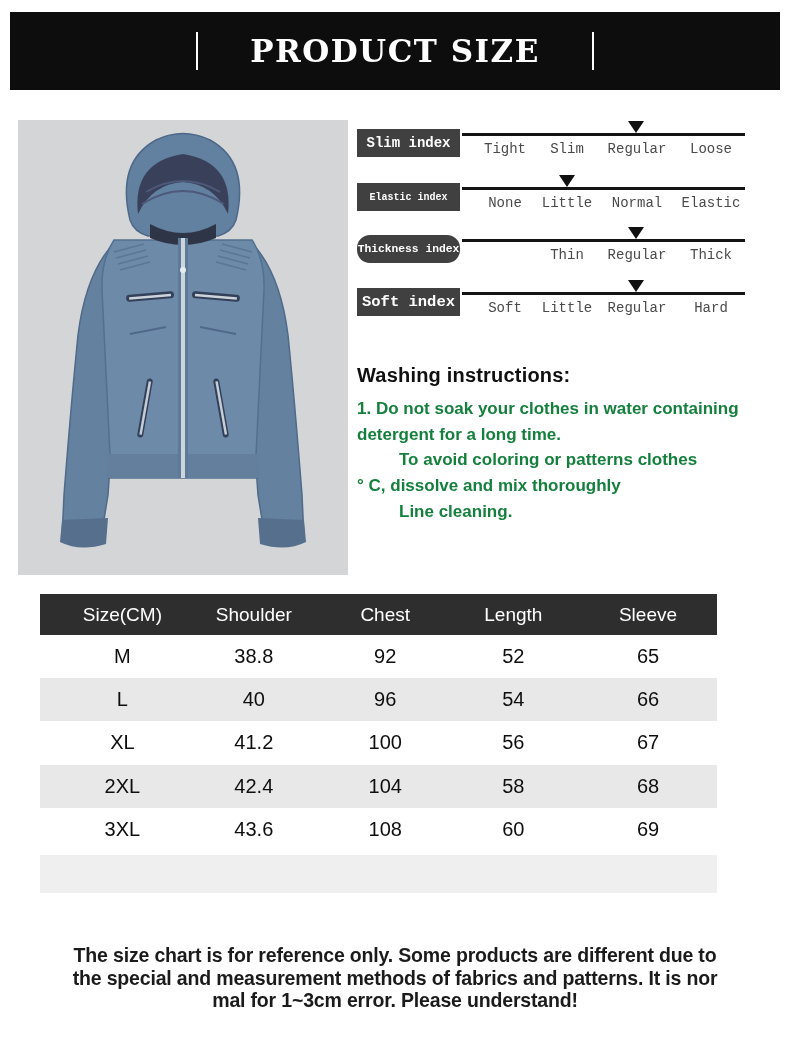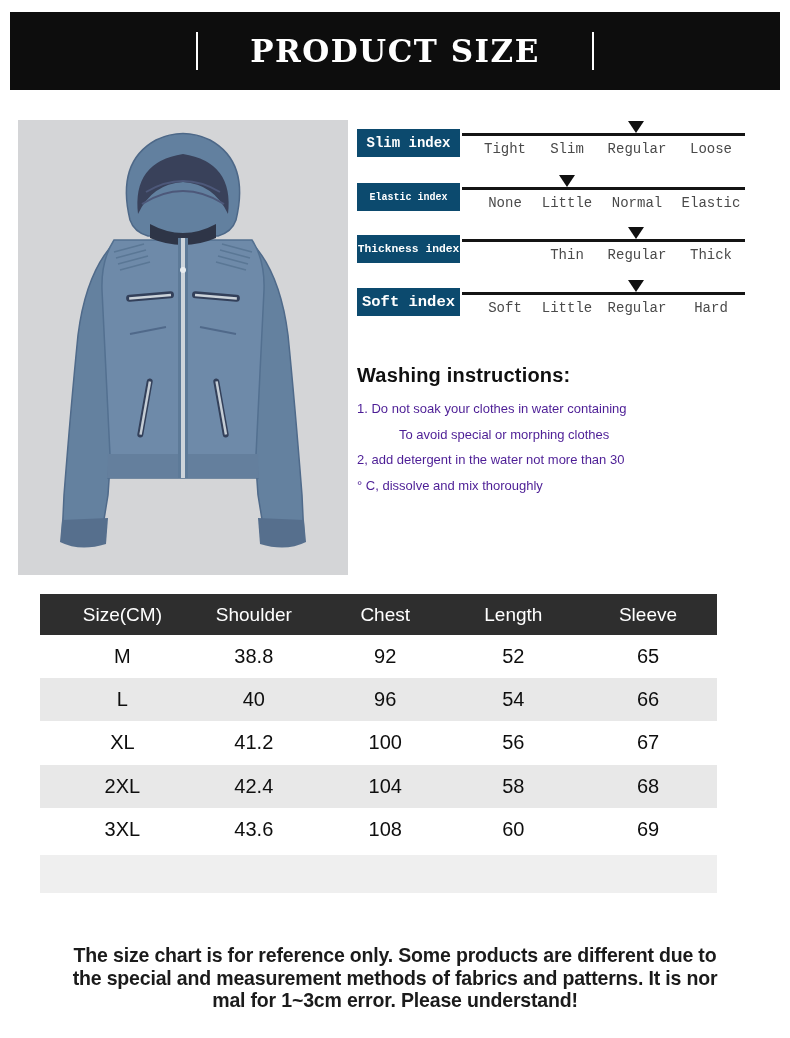--- a/index.html
+++ b/index.html
@@ -16,40 +16,40 @@
   
   .photo{position:absolute;left:18px;top:120px;width:330px;height:455px;}
 
   
   .scales{position:absolute;left:355px;top:130px;width:395px;height:200px;}
   .scale-row{position:absolute;left:0;width:395px;height:40px;}
   .scale-row:nth-child(1){top:0;}
   .scale-row:nth-child(2){top:54px;}
   .scale-row:nth-child(3){top:106px;}
   .scale-row:nth-child(4){top:159px;}
-  .idx-label{position:absolute;left:2px;top:-1px;width:103px;height:28px;background:#0c4a6e;
+  .idx-label{position:absolute;left:2px;top:-1px;width:103px;height:28px;background:#404040;
              color:#fff;font-family:"Liberation Mono","DejaVu Sans Mono",monospace;font-weight:bold;
              display:flex;align-items:center;justify-content:center;white-space:nowrap;}
   .scale-row:nth-child(1) .idx-label{font-size:14px;}
   .scale-row:nth-child(2) .idx-label{font-size:10px;}
-  .scale-row:nth-child(3) .idx-label{font-size:11.3px;}
+  .scale-row:nth-child(3) .idx-label{font-size:11.3px;border-radius:13px;}
   .scale-row:nth-child(4) .idx-label{font-size:15.5px;}
   .scale-line{position:absolute;left:107px;top:3px;width:283px;height:3px;background:#141414;}
   .arrow{position:absolute;top:-9px;width:0;height:0;border-left:8px solid transparent;
          border-right:8px solid transparent;border-top:12px solid #101010;transform:translateX(-50%);}
   .arrow.ac2{left:212px;}
   .arrow.ac3{left:281px;}
   .opt{position:absolute;top:11px;transform:translateX(-50%);white-space:nowrap;
        font-family:"Liberation Mono","DejaVu Sans Mono",monospace;font-size:14px;color:#4a4a4a;}
   .opt.c1{left:150px;} .opt.c2{left:212px;text-align:center;} .opt.c3{left:282px;} .opt.c4{left:356px;}
 
   
   .washing{position:absolute;left:357px;top:336px;width:430px;margin-top:28px;}
   .washing h2{margin:0 0 9px 0;font-size:20px;font-weight:bold;color:#101010;letter-spacing:0.2px;}
-  .wline{font-size:13px;color:#4c1d95;line-height:25.7px;white-space:nowrap;}
+  .wline{font-size:17px;color:#15803d;line-height:25.7px;white-space:nowrap;font-weight:bold;}
   .wline.indent{padding-left:42px;}
 
   
   .size-table{position:absolute;left:40px;top:594px;width:677px;}
   .trow{display:grid;grid-template-columns:19% 21% 19% 20% 21%;align-items:center;text-align:center;padding-left:20px;}
   .trow.thead{height:41px;background:#2e2e2e;color:#fff;font-size:19px;}
   .trow.data{height:43.2px;font-size:20px;color:#0e0e0e;background:#fff;}
   .trow.data.alt{background:#e8e8e8;}
   .empty-row{position:absolute;left:40px;top:855px;width:677px;height:38px;background:#efefef;}
 
@@ -157,23 +157,24 @@
       <span class="opt c3">Regular</span>
       <span class="opt c4">Hard</span>
     </div>
 
   </section>
 
   <section class="washing">
     <h2>Washing instructions:</h2>
     <div id="washing-lines">
         <div class="wline">1. Do not soak your clothes in water containing</div>
-        <div class="wline indent">To avoid special or morphing clothes</div>
-        <div class="wline">2, add detergent in the water not more than 30</div>
+        <div class="wline">detergent for a long time.</div>
+        <div class="wline indent">To avoid coloring or patterns clothes</div>
         <div class="wline">° C, dissolve and mix thoroughly</div>
+        <div class="wline indent">Line cleaning.</div>
       </div>
   </section>
 
   <div class="size-table" id="size-table">
       <div class="trow thead">
         <span>Size(CM)</span>
         <span>Shoulder</span>
         <span>Chest</span>
         <span>Length</span>
         <span>Sleeve</span>

